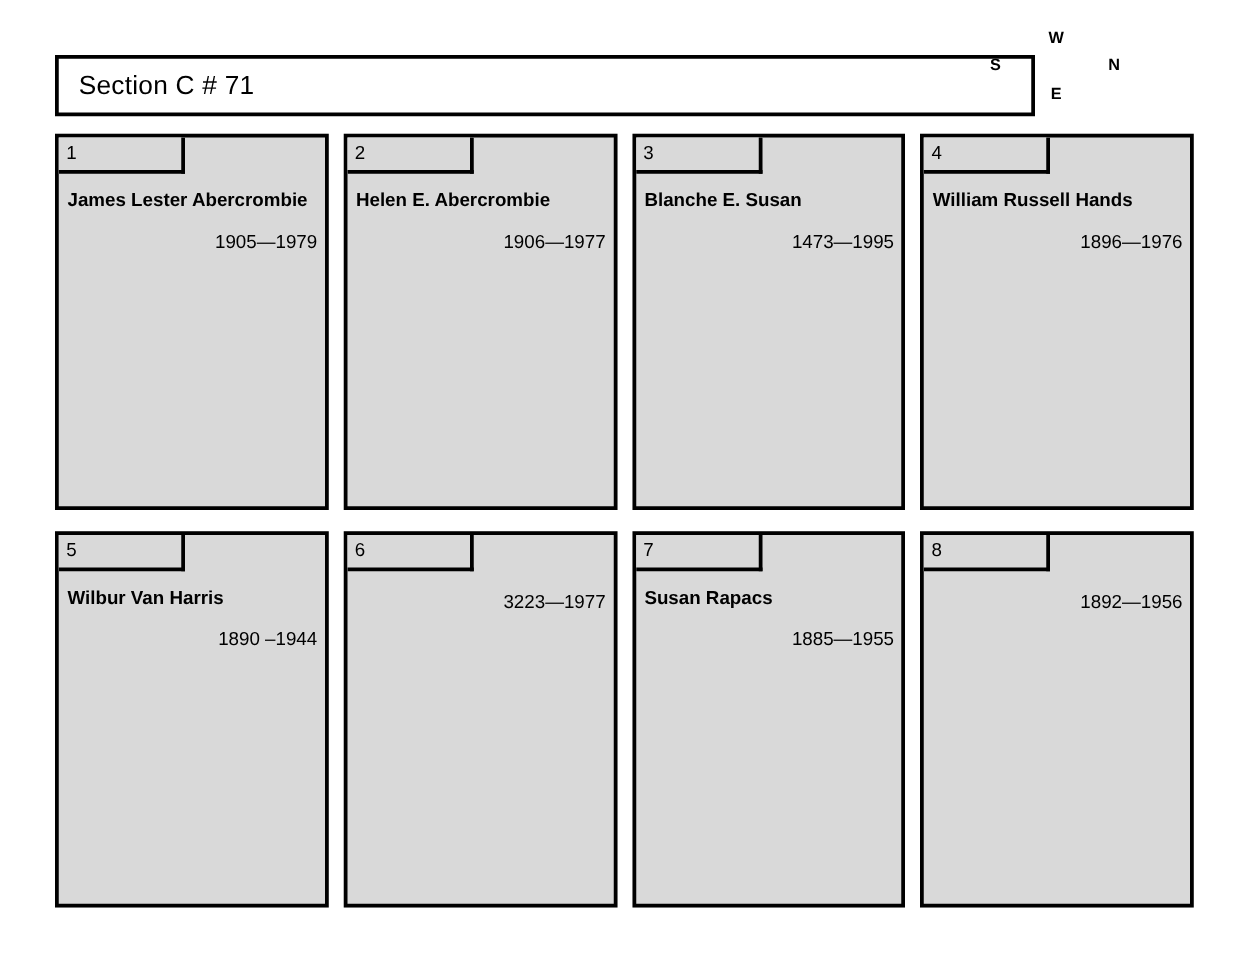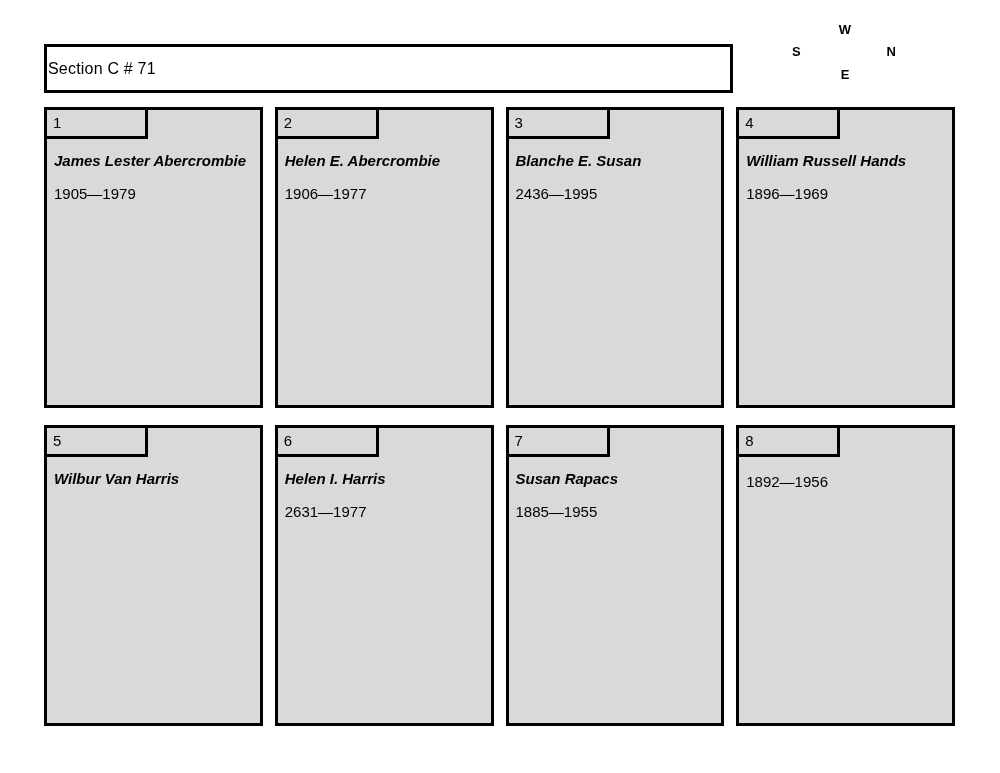--- a/index.html
+++ b/index.html
@@ -14,29 +14,29 @@
     font-family: "Liberation Sans", sans-serif;
     color: #000000;
     overflow: hidden;
   }
 
   
   .title-box {
     position: absolute;
     left: 44px;
     top: 44px;
-    width: 689px;
+    width: 784px;
     height: 49px;
     box-sizing: border-box;
     border: 3px solid #000000;
     background: #ffffff;
     display: flex;
     align-items: center;
-    padding-left: 1px;
-    font-size: 16px;
+    padding-left: 16px;
+    font-size: 21px;
     letter-spacing: 0.2px;
   }
 
   
   .compass {
     position: absolute;
     left: 778px;
     top: 22px;
     width: 134px;
     height: 66px;
@@ -76,26 +76,26 @@
     border-bottom: 3px solid #000000;
     background: #d9d9d9;
     font-size: 15px;
     padding: 4px 0 0 6px;
   }
   .plot-name {
     font-weight: bold;
     font-size: 15px;
     margin: 13px 6px 0 7px;
     white-space: nowrap;
-    font-style: italic;
   }
   .plot-dates {
     font-size: 15px;
     margin: 16px 6px 0 7px;
     white-space: nowrap;
+    text-align: right;
   }
 </style>
 </head>
 <body>
 
 <div class="title-box">
   <span>Section C # 71</span>
 </div>
 
 <div class="compass">
@@ -121,44 +121,44 @@
     </div>
     <div class="plot-name">Helen E. Abercrombie</div>
     <div class="plot-dates">1906—1977</div>
   </div>
 
   <div class="plot">
     <div class="plot-tab">
       <span>3</span>
     </div>
     <div class="plot-name">Blanche E. Susan</div>
-    <div class="plot-dates">2436—1995</div>
+    <div class="plot-dates">1473—1995</div>
   </div>
 
   <div class="plot">
     <div class="plot-tab">
       <span>4</span>
     </div>
     <div class="plot-name">William Russell Hands</div>
-    <div class="plot-dates">1896—1969</div>
+    <div class="plot-dates">1896—1976</div>
   </div>
 
   <div class="plot">
     <div class="plot-tab">
       <span>5</span>
     </div>
     <div class="plot-name">Wilbur Van Harris</div>
+    <div class="plot-dates">1890 –1944</div>
   </div>
 
   <div class="plot">
     <div class="plot-tab">
       <span>6</span>
     </div>
-    <div class="plot-name">Helen I. Harris</div>
-    <div class="plot-dates">2631—1977</div>
+    <div class="plot-dates">3223—1977</div>
   </div>
 
   <div class="plot">
     <div class="plot-tab">
       <span>7</span>
     </div>
     <div class="plot-name">Susan Rapacs</div>
     <div class="plot-dates">1885—1955</div>
   </div>
 

